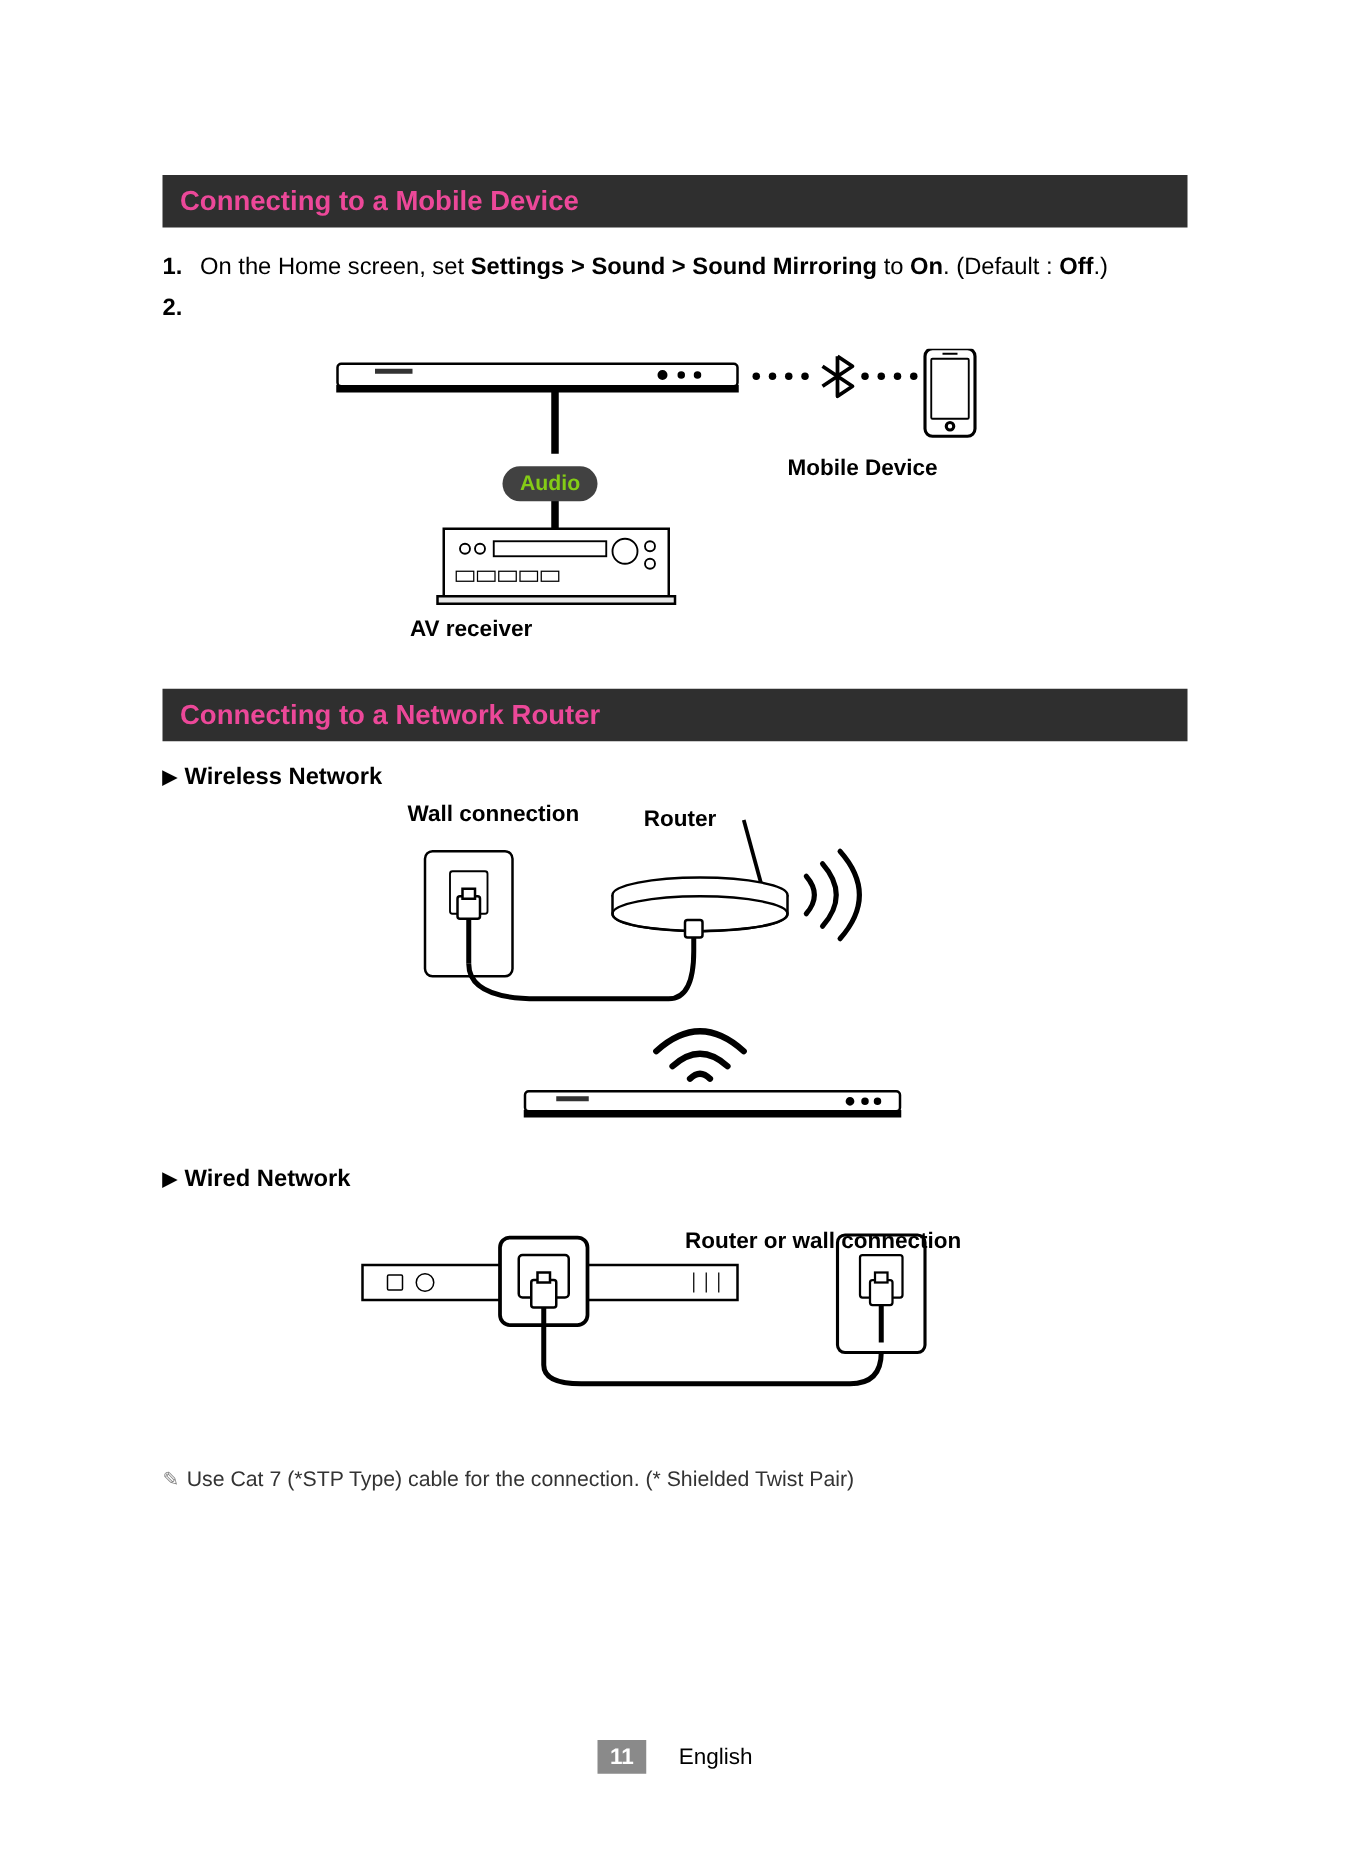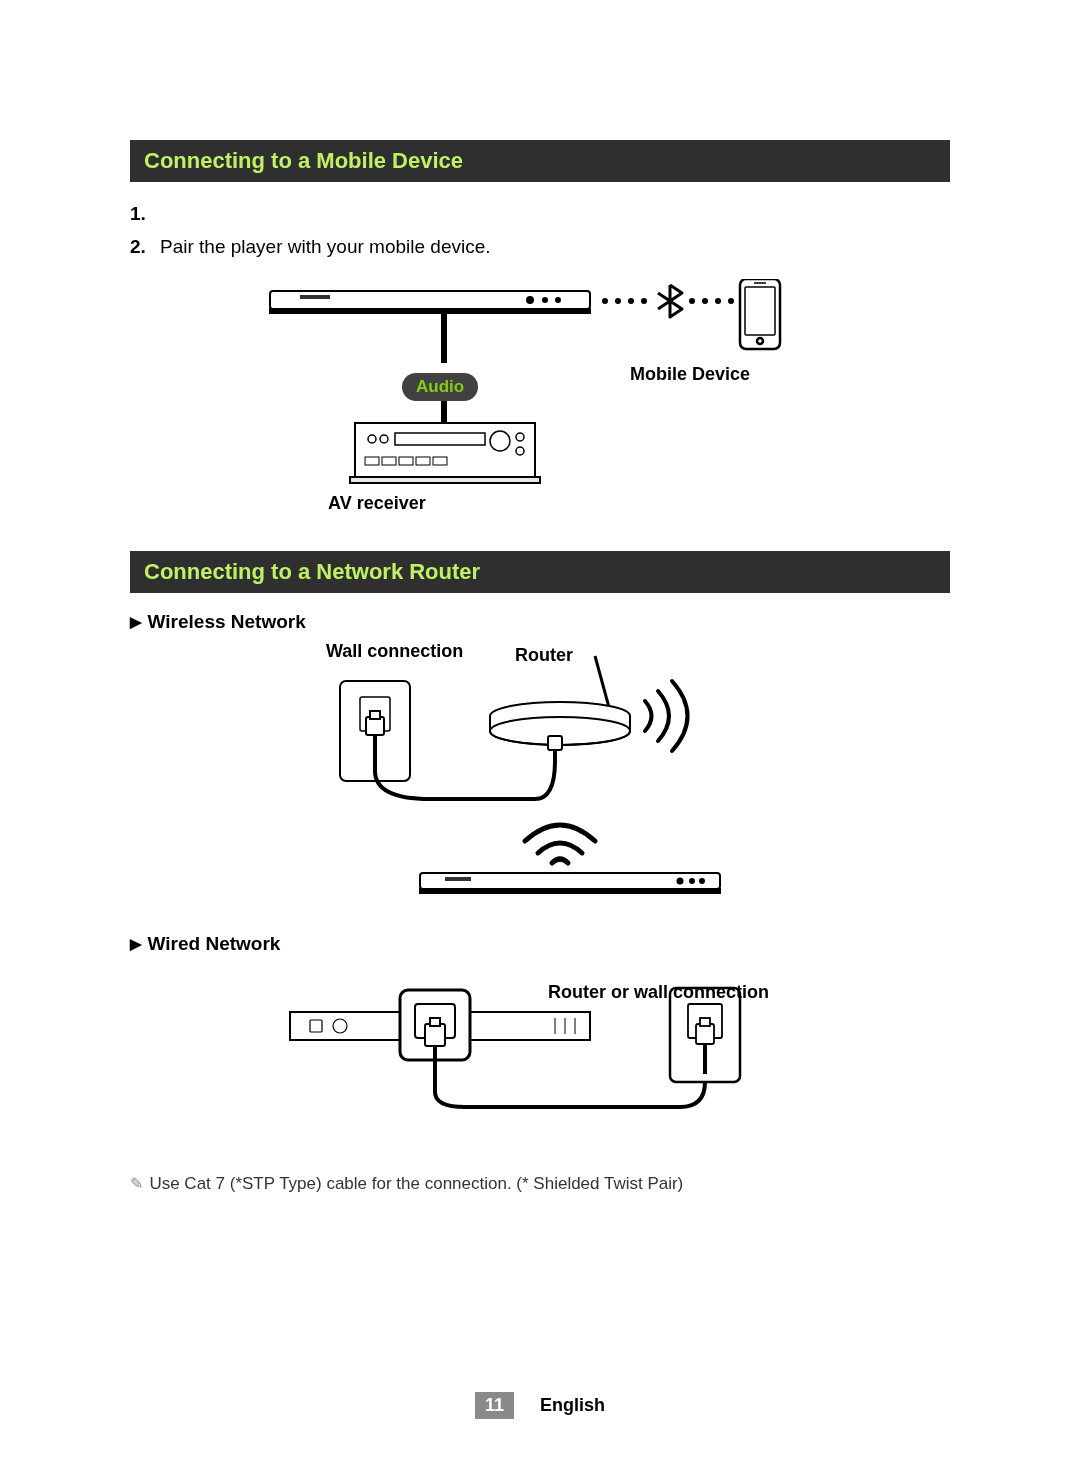--- a/index.html
+++ b/index.html
@@ -7,21 +7,21 @@
     background: #fff;
     font-family: Arial, Helvetica, sans-serif;
     color: #000;
     width: 1080px;
     height: 1479px;
     position: relative;
     padding: 140px 130px 60px 130px;
   }
   .section-bar {
     background: #2f2f2f;
-    color: #bef264;
+    color: #ec4899;
     font-weight: bold;
     font-size: 22px;
     padding: 8px 14px;
     margin-bottom: 18px;
   }
   ol.steps {
     list-style: none;
     margin: 0 0 18px 0;
     font-size: 19px;
     line-height: 1.5;
@@ -63,35 +63,37 @@
     text-align:center;
     font-size:18px;
   }
   .footer .pn {
     display:inline-block;
     background:#8a8a8a;
     color:#fff;
     padding:3px 10px;
     font-weight:bold;
   }
-  .footer .lang { margin-left:26px;font-weight:bold; }
+  .footer .lang { margin-left:26px; }
   svg { display:block; margin:0 auto; }
 </style>
 </head>
 <body>
 
 <div class="section-bar">Connecting to a Mobile Device</div>
 
 <ol class="steps">
   <li>
     <span class="num">1.</span>
+    <span>
+      <span>On the Home screen, set </span><span class="bold">Settings &gt; Sound &gt; Sound Mirroring</span><span> to </span><span class="bold">On</span><span>. (Default : </span><span class="bold">Off</span><span>.)</span>
+    </span>
   </li>
   <li>
     <span class="num">2.</span>
-    <span>Pair the player with your mobile device.</span>
   </li>
 </ol>
 
 <div class="diagram-wrap" style="position:relative; height:250px;">
   <svg width="560" height="240" viewBox="0 0 560 240">
 
     <g stroke="#000" fill="#fff" stroke-width="2">
       <rect x="10" y="12" width="320" height="18" rx="3"></rect>
       <rect x="10" y="30" width="320" height="4" fill="#000"></rect>
       <rect x="40" y="16" width="30" height="4" fill="#333" stroke="none"></rect>

